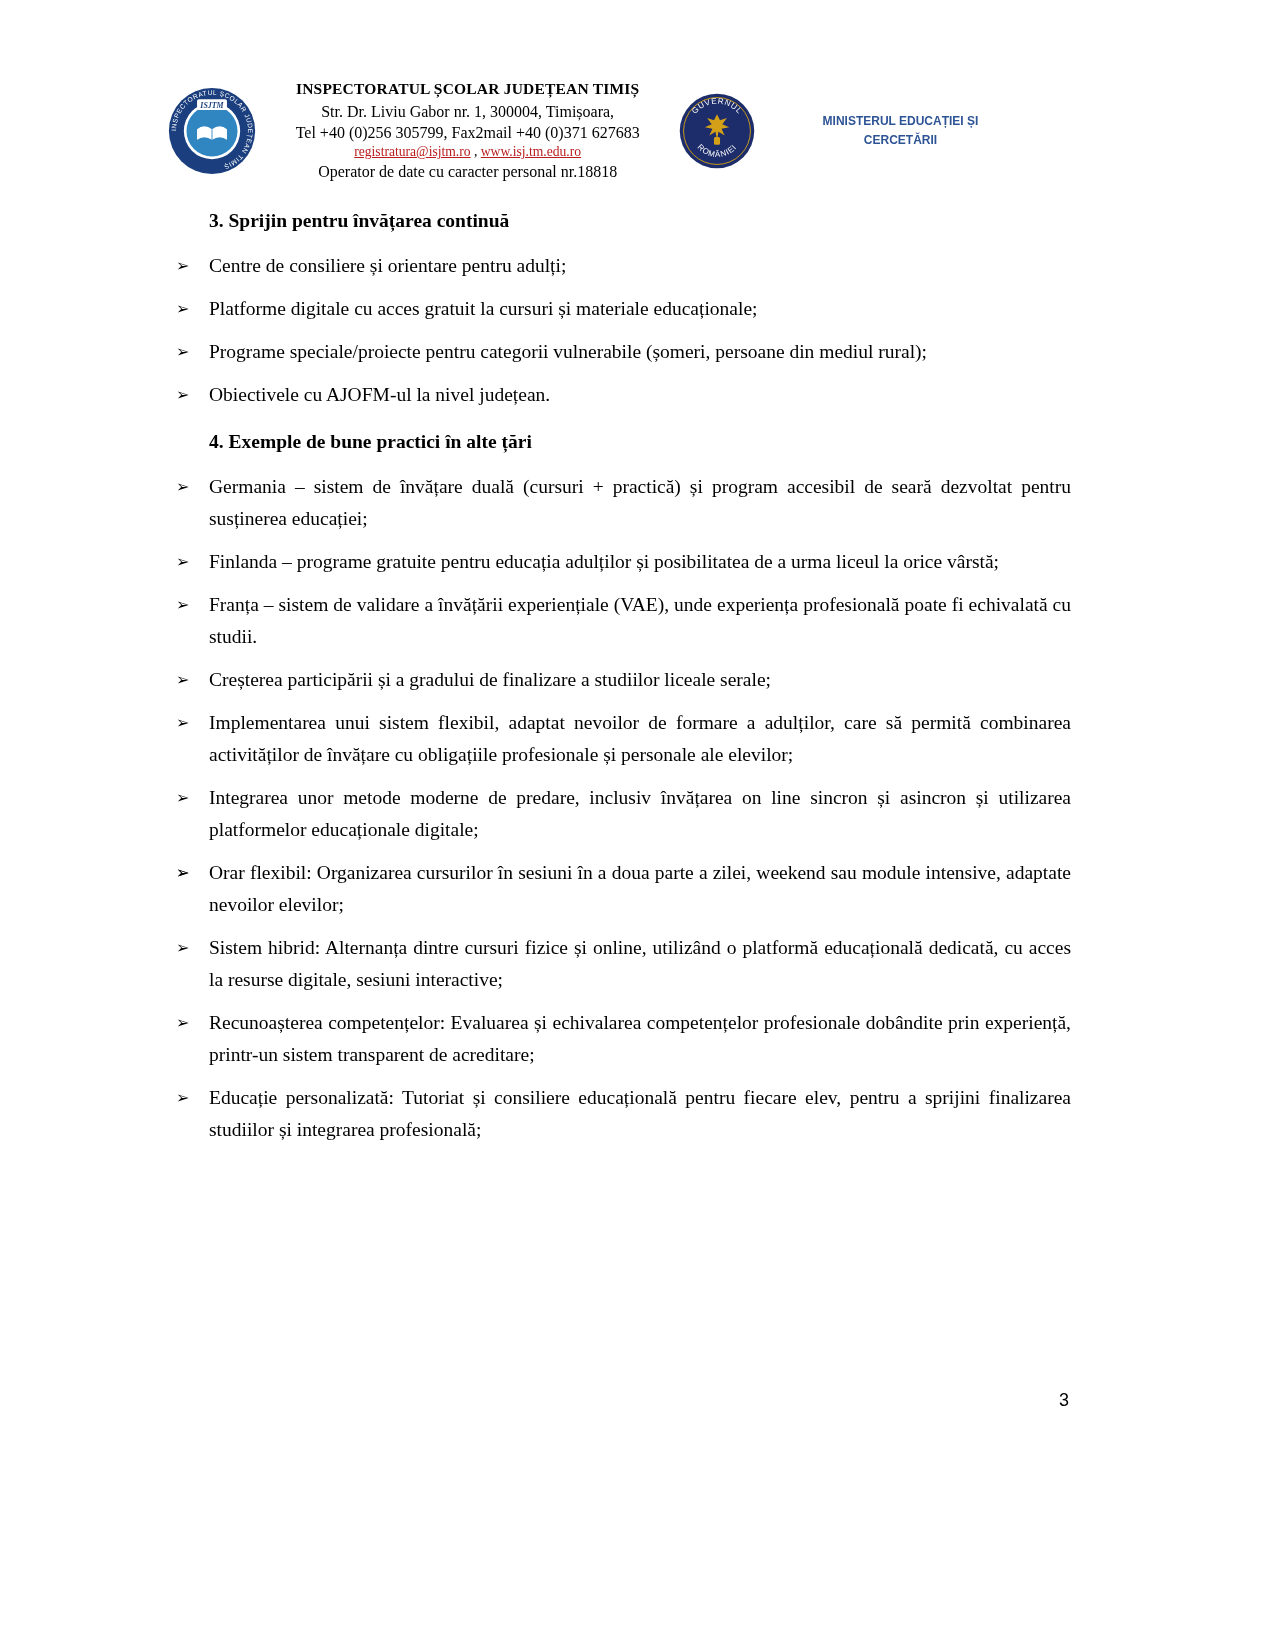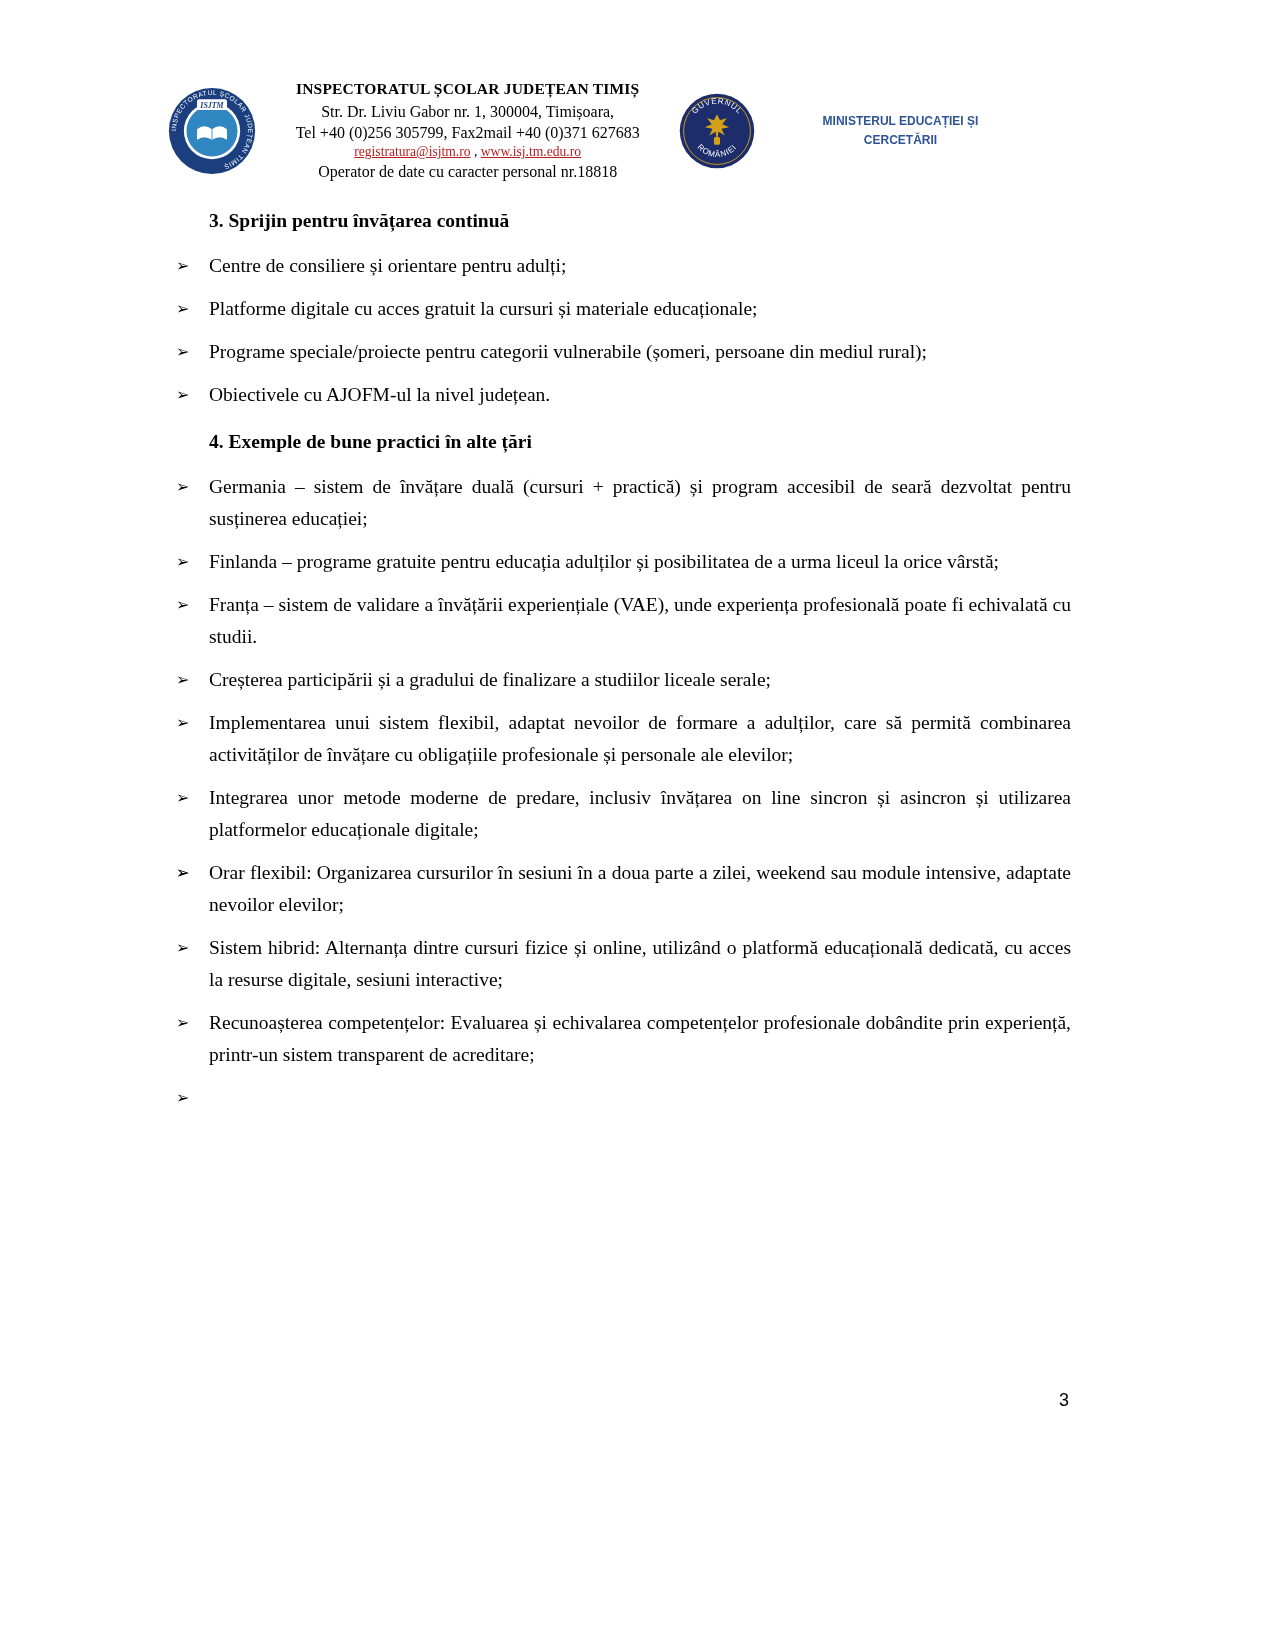--- a/index.html
+++ b/index.html
@@ -174,21 +174,21 @@
         <li class="bullet-item"><span class="arrow">➢</span><span>Integrarea unor metode moderne de predare, inclusiv învățarea on line sincron și asincron și utilizarea platformelor educaționale digitale;</span></li>
         <li class="bullet-item"><span class="arrow">➢</span></li>
       </ul>
     </section>
 
     <section>
       <ul class="bullets">
         <li class="bullet-item"><span class="arrow">➢</span><span>Orar flexibil: Organizarea cursurilor în sesiuni în a doua parte a zilei, weekend sau module intensive, adaptate nevoilor elevilor;</span></li>
         <li class="bullet-item"><span class="arrow">➢</span><span>Sistem hibrid: Alternanța dintre cursuri fizice și online, utilizând o platformă educațională dedicată, cu acces la resurse digitale, sesiuni interactive;</span></li>
         <li class="bullet-item"><span class="arrow">➢</span><span>Recunoașterea competențelor: Evaluarea și echivalarea competențelor profesionale dobândite prin experiență, printr-un sistem transparent de acreditare;</span></li>
-        <li class="bullet-item"><span class="arrow">➢</span></li>
+        <li class="bullet-item"><span class="arrow">➢</span><span>Educație personalizată: Tutoriat și consiliere educațională pentru fiecare elev, pentru a sprijini finalizarea studiilor și integrarea profesională;</span></li>
       </ul>
     </section>
 
   </main>
 
   <div class="page-number">3</div>
 
 </div>
 
 </body></html>

